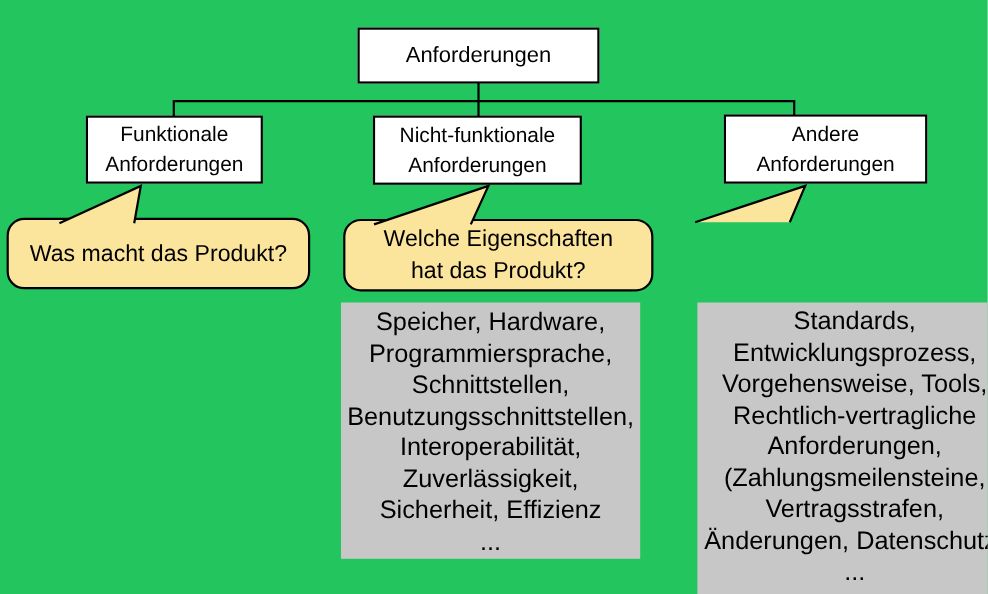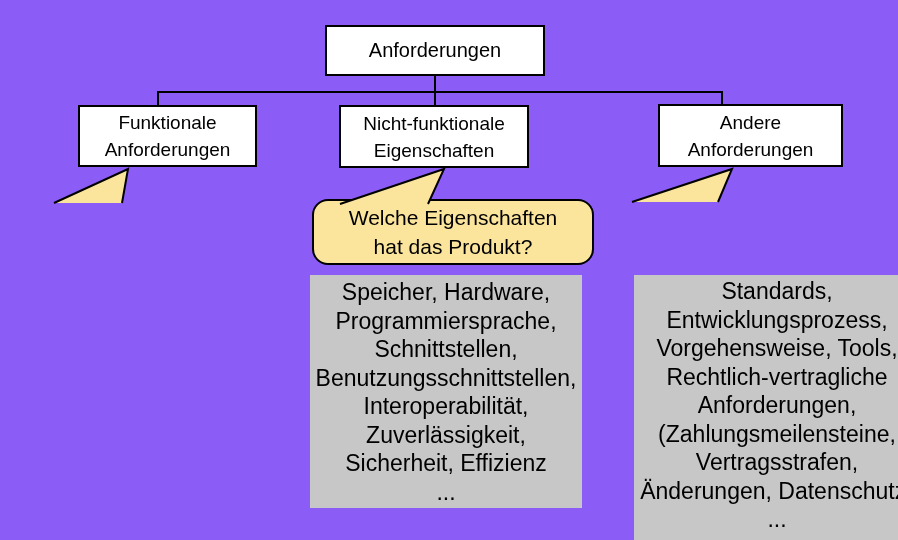--- a/index.html
+++ b/index.html
@@ -1,39 +1,39 @@
 <!DOCTYPE html>
 <html><head>
 <meta charset="utf-8">
 <style>
   html, body { margin: 0; padding: 0; background: #ffffff; }
   .canvas {
     position: relative;
     width: 898px;
     height: 540px;
-    background: #8b5cf6;
+    background: #22c55e;
     font-family: "Liberation Sans", sans-serif;
     color: #000000;
     overflow: hidden;
   }
   .node-box {
     position: absolute;
     background: #ffffff;
     border: 2px solid #000000;
     box-sizing: border-box;
     display: flex;
     align-items: center;
     justify-content: center;
     text-align: center;
     white-space: pre-line;
     z-index: 1;
   }
   .root-box   { left: 325px; top: 25px;  width: 220px; height: 51px; font-size: 20px; }
   .child-box  { font-size: 19px; line-height: 27px; }
-  .child-box-1 { left: 78px;  top: 105px; width: 179px; height: 62px; }
+  .child-box-1 { left: 78px;  top: 105px; width: 161px; height: 62px; }
   .child-box-2 { left: 339px; top: 105px; width: 190px; height: 63px; }
   .child-box-3 { left: 630px; top: 104px; width: 185px; height: 63px; margin-left: 28px; }
   .callout {
     position: absolute;
     background: #FBE49C;
     border: 2px solid #000000;
     border-radius: 16px;
     box-sizing: border-box;
     display: flex;
     align-items: center;
@@ -91,28 +91,31 @@
     <span>Anforderungen</span>
   </div>
 
   <div class="node-box child-box child-box-1">
     <span>Funktionale
 Anforderungen</span>
   </div>
 
   <div class="node-box child-box child-box-2">
     <span>Nicht-funktionale
-Eigenschaften</span>
+Anforderungen</span>
   </div>
 
   <div class="node-box child-box child-box-3">
     <span>Andere
 Anforderungen</span>
   </div>
 
+  <div class="callout callout-1">
+    <span>Was macht das Produkt?</span>
+  </div>
 
   <div class="callout callout-2">
     <span>Welche Eigenschaften
 hat das Produkt?</span>
   </div>
 
 
   <div class="examples-box examples-2">Speicher, Hardware,
 Programmiersprache,
 Schnittstellen,

